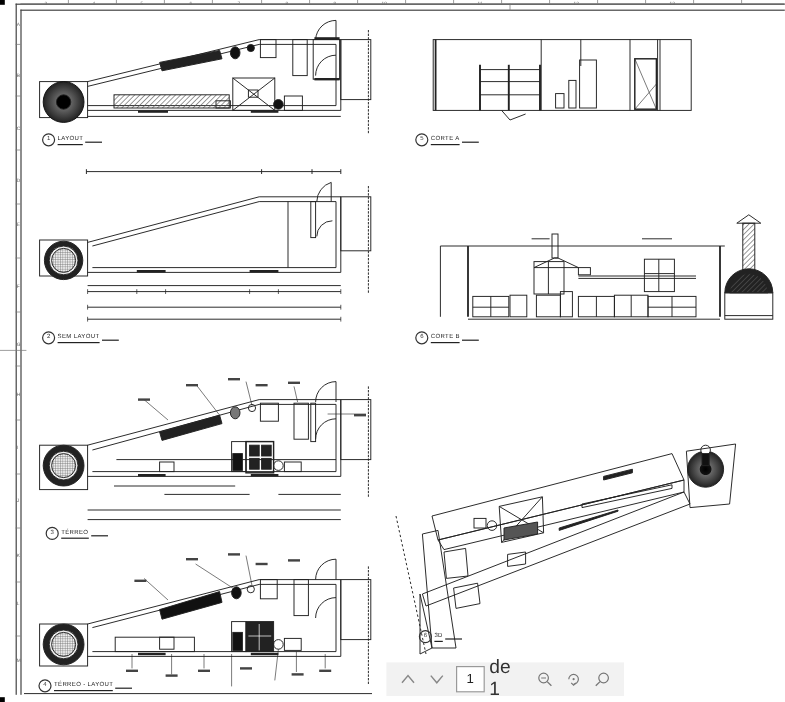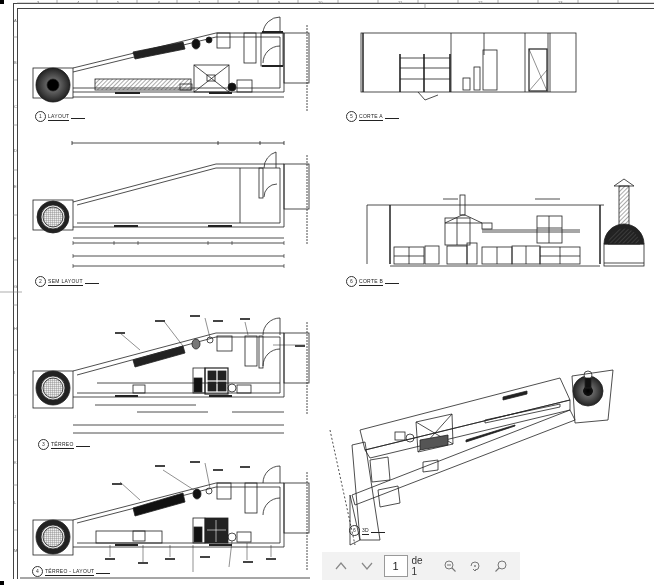--- a/index.html
+++ b/index.html
@@ -9,21 +9,21 @@
   .inner-frame { position:absolute; left:17px; top:8px; width:650px; height:570px; border-left:1px solid #444; border-top:1px solid #444; }
   .ruler-label { position:absolute; font-size:4px; color:#666; }
   .title-label { position:absolute; display:flex; align-items:center; gap:2px; }
   .title-label .num { width:9px; height:9px; border:1px solid #333; border-radius:50%; font-size:5px; line-height:9px; text-align:center; color:#333; }
   .title-label .txt { font-size:5px; color:#222; border-bottom:1px solid #222; padding-bottom:1px; letter-spacing:0.3px; }
   .title-label .line { width:14px; height:1px; background:#222; margin-top:4px; }
   svg { position:absolute; left:0; top:0; }
   .toolbar { position:absolute; left:322px; top:552px; width:198px; height:28px; background:#f2f2f2; display:flex; align-items:center; padding:0 6px; box-sizing:border-box; gap:0; }
   .tb-btn { width:26px; height:26px; display:flex; align-items:center; justify-content:center; color:#777; cursor:pointer; }
   .page-input { width:24px; height:22px; border:1px solid #999; background:#fff; font-size:11px; text-align:center; box-sizing:border-box; margin-left:4px; color:#222; font-family:"Liberation Sans", sans-serif; }
-  .page-of { font-size:10px; color:#333; margin:0 6px 0 4px; }
+  .page-of { font-size:16px; color:#333; margin:0 6px 0 4px; }
   .crop-mark { position:absolute; width:4px; height:4px; background:#000; }
 </style>
 </head>
 <body>
 
 <div class="sheet">
   <div class="border-frame"></div>
   <div class="inner-frame"></div>
 
   <div class="crop-mark" style="left:0;top:0;"></div>

